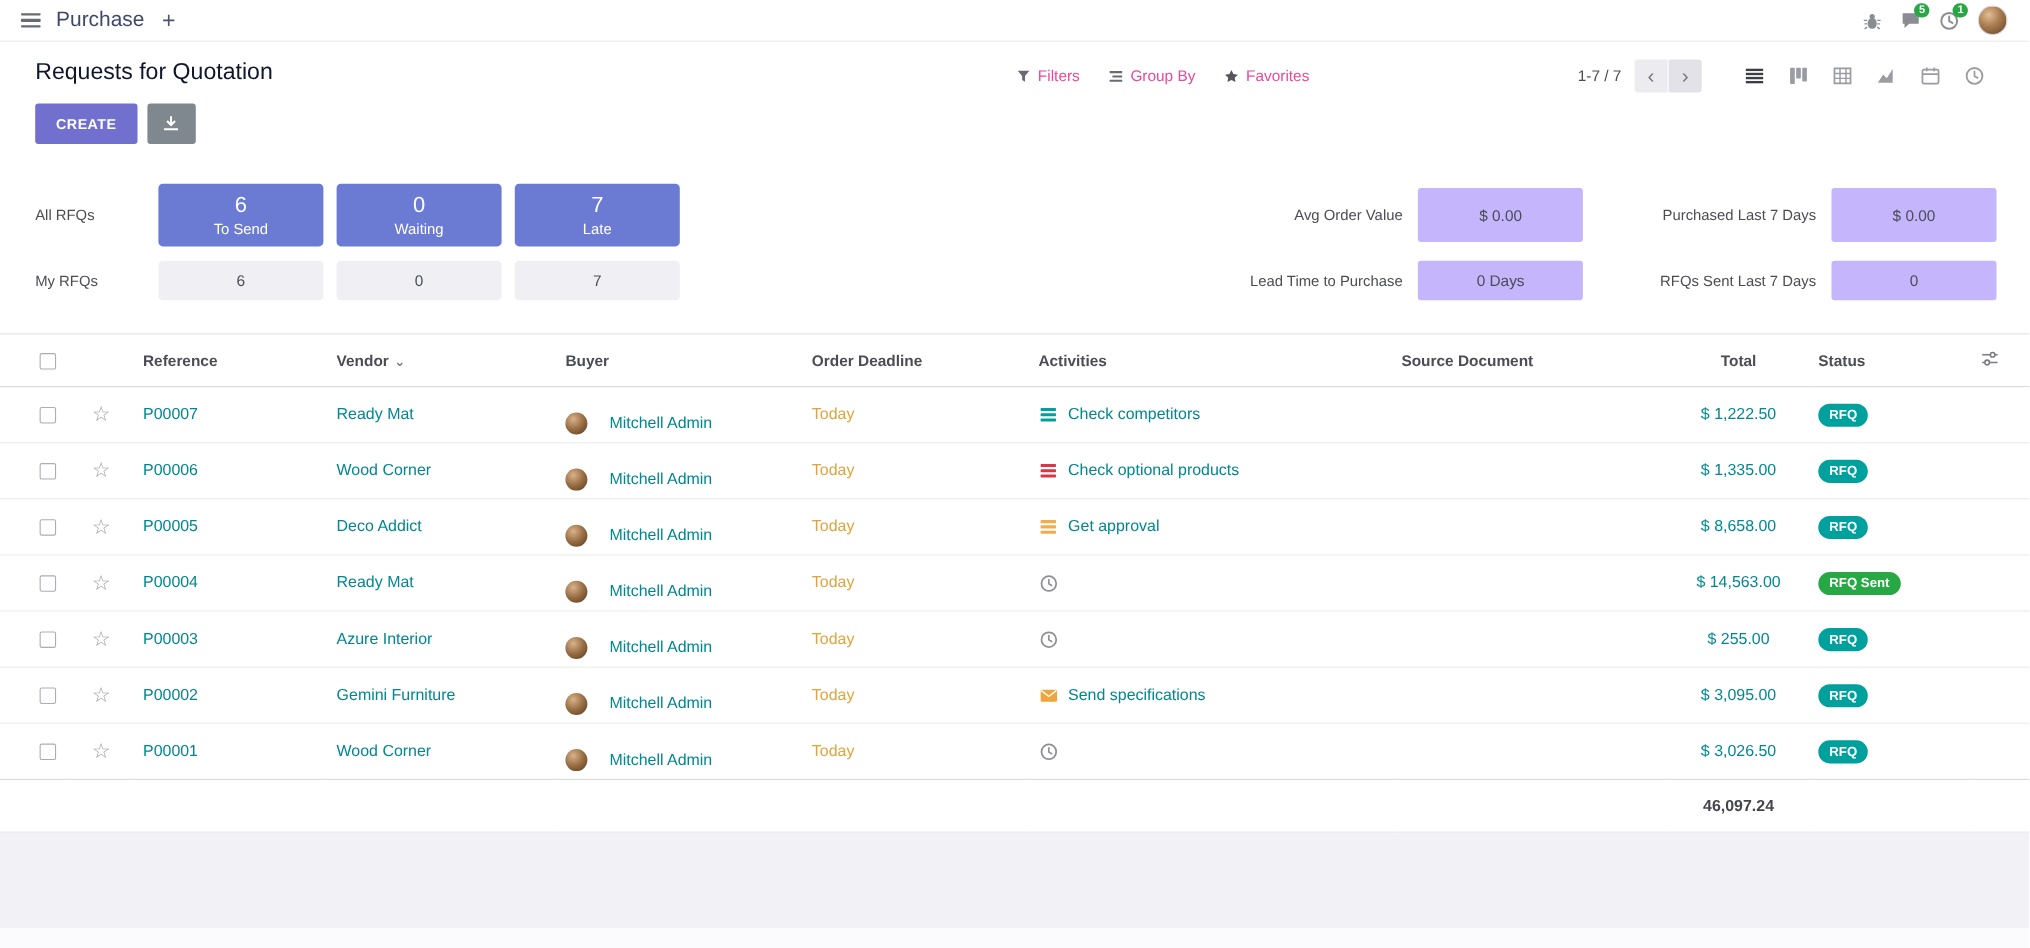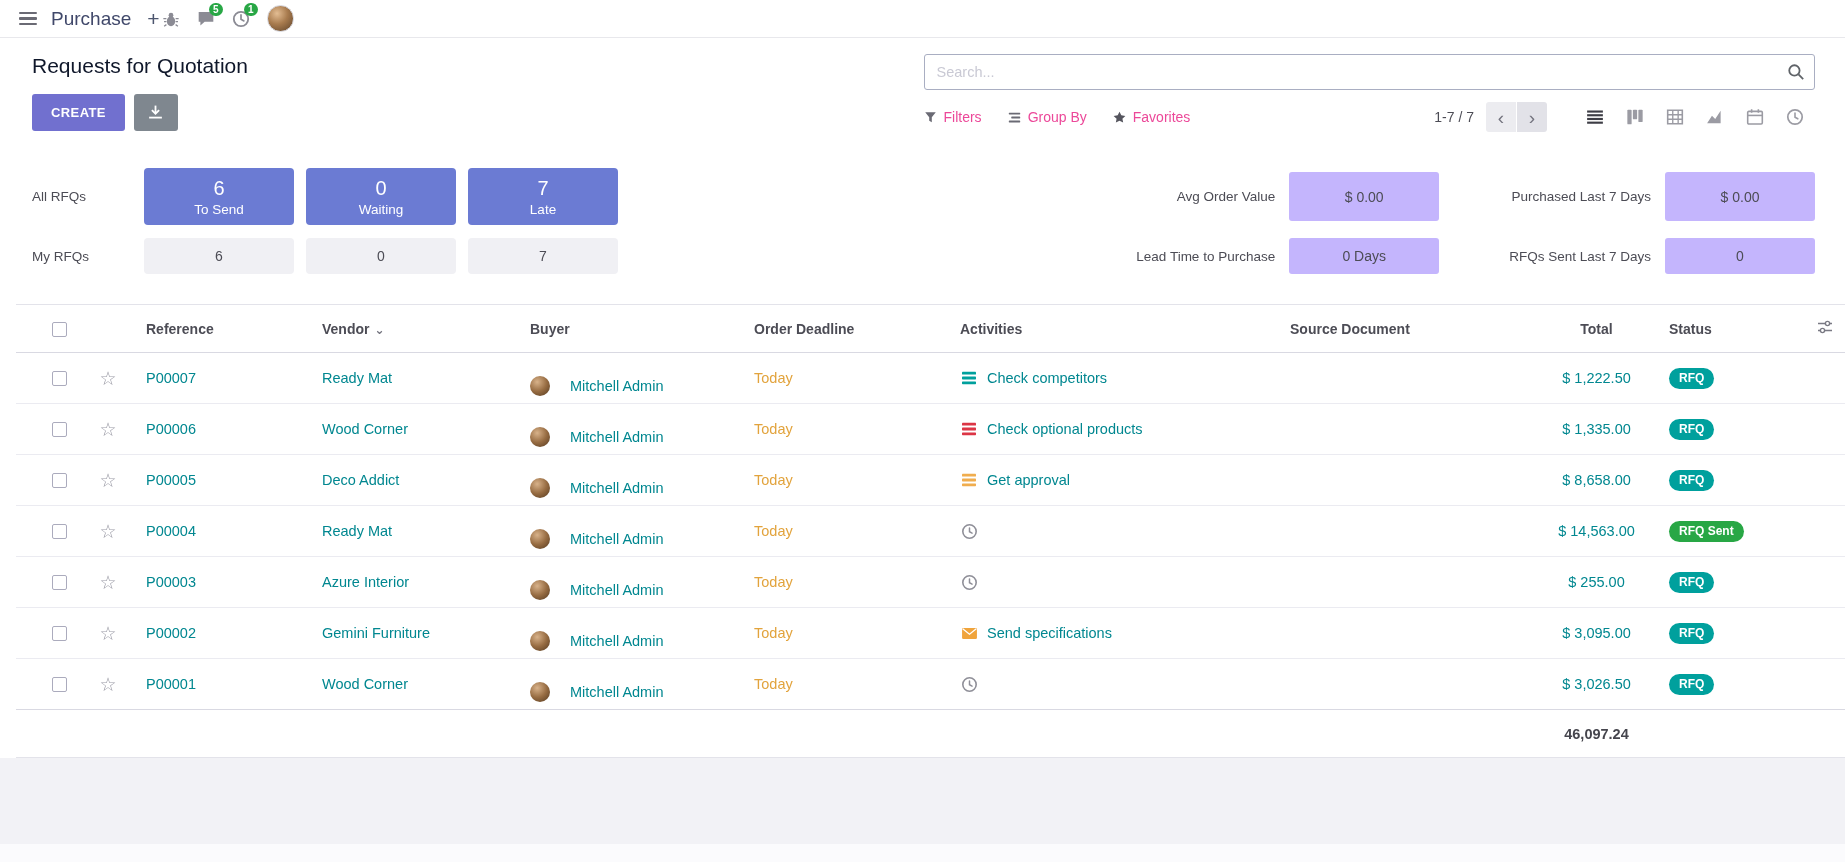--- a/index.html
+++ b/index.html
@@ -12,21 +12,21 @@
     display: flex;
     flex-direction: column;
   }
   a { text-decoration: none; color: var(--link, #018790); cursor: pointer; }
 
   
   .navbar {
     height: 38px; flex: 0 0 38px;
     background: #fff;
     border-bottom: 1px solid #e8e8ec;
-    display: flex; align-items: center; justify-content: flex-start;
+    display: flex; align-items: center; justify-content: space-between;
     padding: 0 20px 0 19px;
   }
   .nav-left { display: flex; align-items: center; gap: 14px; }
   .hamburger { width: 18px; display: flex; flex-direction: column; gap: 3px; cursor: pointer; }
   .hamburger span { height: 2.4px; background: #6a6a74; border-radius: 1px; }
   .app-title { font-size: 19px; color: #40486a; cursor: pointer; }
   .nav-plus { font-size: 21px; color: #4c556e; cursor: pointer; line-height: 1; padding: 0 2px; }
   .nav-right { display: flex; align-items: center; gap: 17px; }
   .systray-item { position: relative; cursor: pointer; display: flex; align-items: center; }
   .count-badge {
@@ -115,21 +115,21 @@
   .stat-label { font-size: 13.5px; color: #4c4c55; text-align: right; }
   .stat-label.pad { padding-left: 56px; }
   .stat-value {
     background: #c4b5fd; border-radius: 3px; color: #4c4c55; font-size: 14px;
     display: flex; align-items: center; justify-content: center;
   }
   .stat-value.tall { height: 49px; }
   .stat-value.short { height: 36px; }
 
   
-  .list-view { margin-top: 30px; background: #fff; padding-left: 16px; }
+  .list-view { margin-top: 30px; background: #fff; }
   table { width: 1845px; border-collapse: collapse; table-layout: fixed; font-size: 14.5px; }
   thead th {
     height: 48px; text-align: left; font-weight: bold; color: #4c4c55;
     border-top: 1px solid #e3e3ea; border-bottom: 1px solid #d9d9e2;
     padding: 0 8px; cursor: pointer; font-size: 14px;
   }
   tbody td { height: 51px; border-top: 1px solid #ebebf1; padding: 0 8px; vertical-align: middle; }
   tbody tr:first-child td { border-top: none; }
   tbody tr { cursor: pointer; }
   tfoot td { height: 48px; border-top: 1px solid #d9d9e2; border-bottom: 1px solid #e3e3ea; padding: 0 8px; }
@@ -213,29 +213,20 @@
       <button class="btn-export">
         <svg width="17" height="17" viewBox="0 0 16 16">
             <path d="M8 1.5v7.2" stroke="#fff" stroke-width="1.7" fill="none"></path>
             <path d="M4.6 5.7L8 9.1l3.4-3.4" stroke="#fff" stroke-width="1.7" fill="none"></path>
             <path d="M2 12.8h12" stroke="#fff" stroke-width="1.7" fill="none"></path>
           </svg>
       </button>
     </div>
   </div>
   <div class="cp-right">
-    <div class="search-box">
-      <input type="text" placeholder="Search..." style="">
-      <span class="search-icon-btn">
-        <svg width="18" height="18" viewBox="0 0 16 16">
-            <circle cx="6.6" cy="6.6" r="4.6" fill="none" stroke="#5f6368" stroke-width="1.6"></circle>
-            <path d="M10.2 10.2l4.2 4.2" stroke="#5f6368" stroke-width="1.6"></path>
-          </svg>
-      </span>
-    </div>
     <div class="cp-row2">
       <div class="filter-group">
         <span class="filter-item">
           <svg width="13" height="13" viewBox="0 0 16 16" fill="#6a6a74">
               <path d="M1.5 1.5h13L9.6 7.6v6.2l-3.2-1.9V7.6z"></path>
             </svg>
           <span>Filters</span>
         </span>
         <span class="filter-item">
           <svg width="13" height="13" viewBox="0 0 16 16" fill="#6a6a74">

